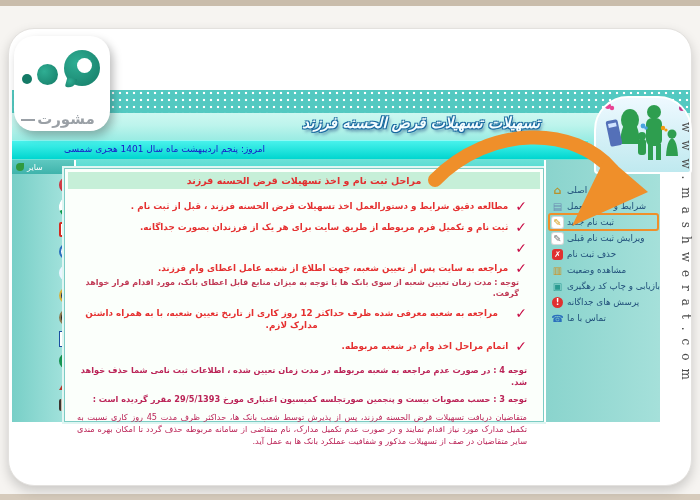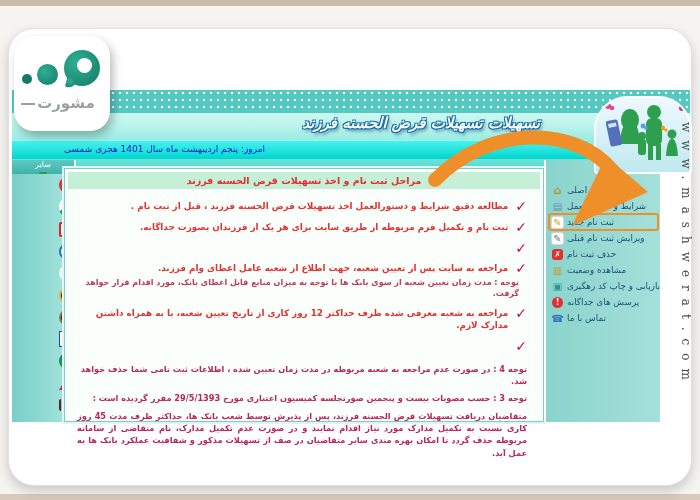--- a/index.html
+++ b/index.html
@@ -17,21 +17,21 @@
          box-shadow:3px 5px 10px rgba(0,0,0,.28);z-index:6;}
   .logo-circles{position:absolute;right:10px;top:14px;width:78px;height:40px;}
   .c-big{position:absolute;right:0;top:0;width:36px;height:36px;border-radius:50%;
          background:radial-gradient(circle at 35% 35%,#2fae93,#147a66);}
   .c-big::after{content:"";position:absolute;right:8px;top:8px;width:15px;height:15px;border-radius:50%;background:#fff;}
   .c-big::before{content:"";position:absolute;left:2px;bottom:-2px;width:10px;height:10px;background:inherit;
                  border-radius:0 0 10px 2px;transform:rotate(15deg);}
   .c-mid{position:absolute;right:42px;top:14px;width:21px;height:21px;border-radius:50%;
          background:radial-gradient(circle at 35% 35%,#2fae93,#147a66);}
   .c-sml{position:absolute;right:68px;top:24px;width:10px;height:10px;border-radius:50%;background:#147a66;}
-  .brand-word{position:absolute;left:0;right:8px;top:58px;text-align:center;color:#9aa0a6;
+  .brand-word{position:absolute;left:0;right:8px;top:74px;text-align:center;color:#9aa0a6;
               font-weight:bold;font-size:15px;direction:rtl;}
   .brand-word::after{content:"";display:inline-block;width:14px;height:2px;background:#9aa0a6;margin:0 2px 3px 0;vertical-align:baseline;}
 
   
   .watermark{position:absolute;left:505px;top:247px;width:360px;height:16px;transform:rotate(90deg);
              font-family:"DejaVu Serif",serif;font-size:12px;letter-spacing:8px;color:#4a4a4a;z-index:4;text-align:center;}
 
   
   .banner{position:absolute;left:12px;top:90px;width:678px;height:78px;
           background:linear-gradient(#eafffb 0%,#bdf4ec 45%,#57dcd2 100%);z-index:1;border-radius:0 14px 0 0;}
@@ -45,21 +45,21 @@
 
   
   .statusbar{position:absolute;left:12px;top:140px;width:576px;height:18px;z-index:2;
              background:linear-gradient(#49f2ec,#00d6cf);border-top:1px solid #8ffaf5;}
   .status-text{position:absolute;left:52px;top:3px;font-size:9px;color:#1717c8;direction:rtl;white-space:nowrap;}
 
   
   .banks{position:absolute;left:12px;top:160px;width:62px;height:262px;z-index:2;
          background:linear-gradient(90deg,#78cfc7,#a9e5df);border-right:2px solid #fff;overflow:hidden;}
   .banks-head{height:14px;background:linear-gradient(#5ec8c0,#3fb3ab);display:flex;align-items:center;
-              justify-content:flex-end;gap:3px;padding:0 4px;color:#fff;font-size:8px;direction:rtl;flex-direction:column;}
+              justify-content:flex-end;gap:3px;padding:0 4px;color:#fff;font-size:8px;direction:rtl;}
   .sprout-ico{width:8px;height:8px;border-radius:50% 0 50% 50%;background:#2f9a3f;display:inline-block;}
   .bank-row{height:22px;display:flex;align-items:center;gap:5px;padding-left:3px;}
   .bank-frag{font-size:12px;color:#14526e;direction:rtl;width:16px;overflow:hidden;white-space:nowrap;margin-left:39px;}
   .bk{width:16px;height:16px;display:flex;align-items:center;justify-content:center;position:relative;flex:0 0 auto;}
   .bk1{background:radial-gradient(circle at 50% 40%,#f0655c,#b3122e);border-radius:50%;}
   .bk1::after{content:"";width:6px;height:6px;border-radius:50%;background:#ffb3a8;}
   .bk2{background:#fff;border-radius:50%;border:3px solid #0a9a4a;border-left-color:transparent;transform:rotate(25deg);}
   .bk3{background:#fff;border:2px solid #d42a20;border-radius:2px;width:14px;height:11px;}
   .bk3::after{content:"";width:8px;height:5px;border:2px solid #d42a20;border-bottom:none;border-radius:8px 8px 0 0;margin-top:3px;}
   .bk4{background:#fff;border:2px solid #2a6fbd;border-radius:50%;width:13px;height:13px;}
@@ -78,25 +78,25 @@
   .bk11{background:repeating-linear-gradient(90deg,#3a332e 0 2px,#c8b9a8 2px 4px);width:15px;height:12px;border-radius:2px;}
 
   
   .content{position:absolute;left:64px;top:168px;width:478px;height:252px;z-index:2;background:#fbfffb;
            border:1px solid #7cccc4;box-shadow:0 0 0 2px #dff6f2;direction:rtl;}
   .content-title{margin:3px;background:#c6efd8;color:#e22f2f;font-weight:bold;font-size:9.5px;
                  text-align:center;padding:3px 0;}
   .steps{padding:8px 16px 0 10px;}
   .step{display:flex;gap:7px;margin-bottom:8px;align-items:flex-start;}
   .check{color:#c80d46;font-weight:bold;font-size:14px;line-height:12px;flex:0 0 auto;}
-  .step-text{color:#e53030;font-size:8.8px;line-height:1.45;font-weight:bold;}
+  .step-text{color:#e53030;font-size:8.8px;line-height:1.45;font-weight:bold;text-align:center;}
   .step-note{color:#c03a55;font-size:8px;line-height:1.4;margin:-5px 8px 7px 0;font-weight:bold;}
   .notes{padding:4px 16px 0 12px;}
   .note-line{color:#bb2558;font-size:8.2px;font-weight:bold;margin-bottom:5px;line-height:1.45;}
-  .note-par{color:#bb2558;font-size:8.2px;font-weight:bold;line-height:1.5;text-align:justify;}
+  .note-par{color:#bb2558;font-size:8.2px;font-weight:normal;line-height:1.5;text-align:justify;}
 
   
   .menu{position:absolute;left:544px;top:160px;width:114px;height:262px;z-index:2;
         background:linear-gradient(90deg,#8ad4cd,#a5e0da);border-left:2px solid #fff;}
   .menu-list{padding-top:22px;}
   .menu-item{display:flex;align-items:center;gap:4px;height:16px;padding:0 4px 0 6px;position:relative;}
   .mi-label{font-size:8.8px;color:#1f4e79;direction:rtl;white-space:nowrap;}
   .mi-ico{width:11px;height:11px;display:flex;align-items:center;justify-content:center;
           font-size:9px;flex:0 0 auto;border-radius:2px;}
   .ico-home{color:#b8902a;font-weight:bold;font-size:11px;}
@@ -225,20 +225,21 @@
           <span class="check">✓</span>
           <span class="step-text">مراجعه به سایت پس از تعیین شعبه، جهت اطلاع از شعبه عامل اعطای وام فرزند.</span>
         </div>
       <div class="step-note">توجه : مدت زمان تعیین شعبه از سوی بانک ها با توجه به میزان منابع قابل اعطای بانک، مورد اقدام قرار خواهد گرفت.</div>
       <div class="step">
           <span class="check">✓</span>
           <span class="step-text">مراجعه به شعبه معرفی شده ظرف حداکثر 12 روز کاری از تاریخ تعیین شعبه، با به همراه داشتن مدارک لازم.</span>
         </div>
       <div class="step">
           <span class="check">✓</span>
+          <span class="step-text">اتمام مراحل اخذ وام در شعبه مربوطه.</span>
         </div>
     </div>
     <div class="notes">
       <div class="note-line">توجه 4 : در صورت عدم مراجعه به شعبه مربوطه در مدت زمان تعیین شده ، اطلاعات ثبت نامی شما حذف خواهد شد.</div>
       <div class="note-line">توجه 3 : حسب مصوبات بیست و پنجمین صورتجلسه کمیسیون اعتباری مورخ 29/5/1393 مقرر گردیده است :</div>
       <div class="note-par">متقاضیان دریافت تسهیلات قرض الحسنه فرزند، پس از پذیرش توسط شعب بانک ها، حداکثر ظرف مدت 45 روز کاری نسبت به تکمیل مدارک مورد نیاز اقدام نمایند و در صورت عدم تکمیل مدارک، نام متقاضی از سامانه مربوطه حذف گردد تا امکان بهره مندی سایر متقاضیان در صف از تسهیلات مذکور و شفافیت عملکرد بانک ها به عمل آید.</div>
     </div>
   </div>
 
   <div class="menu">

